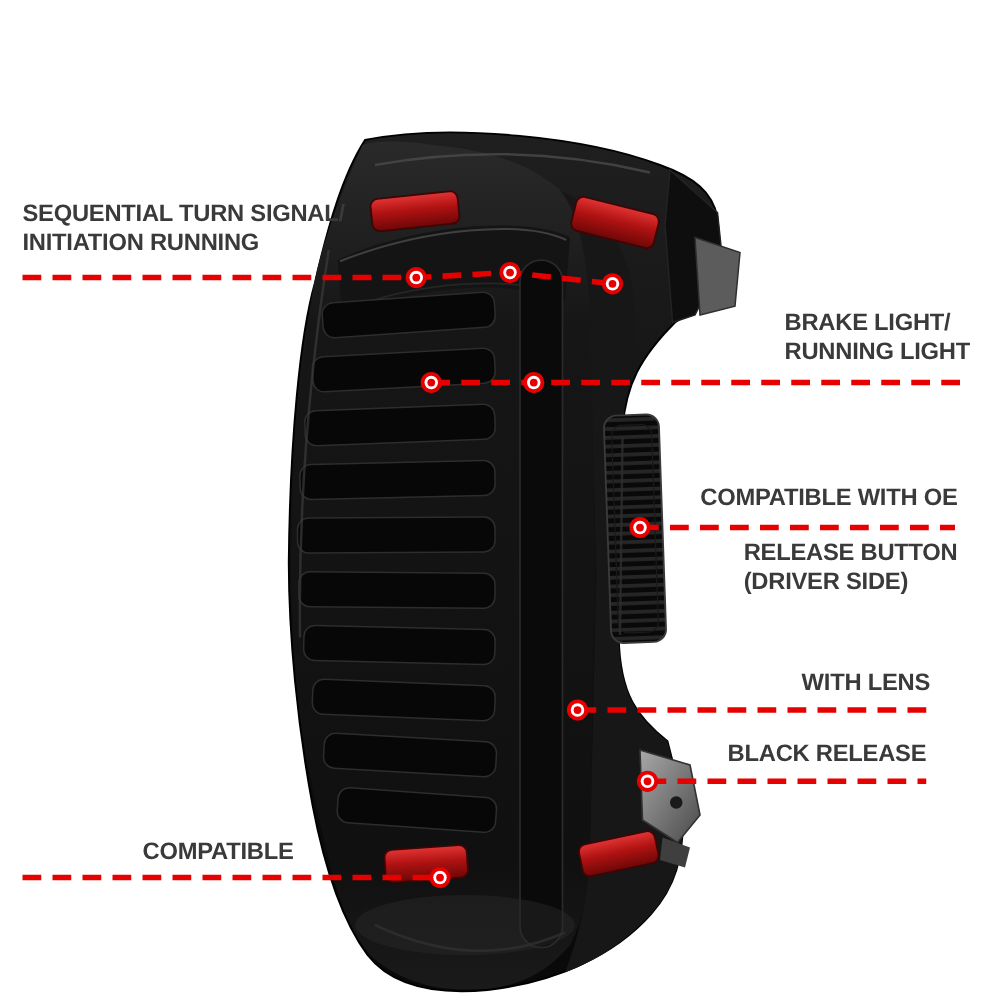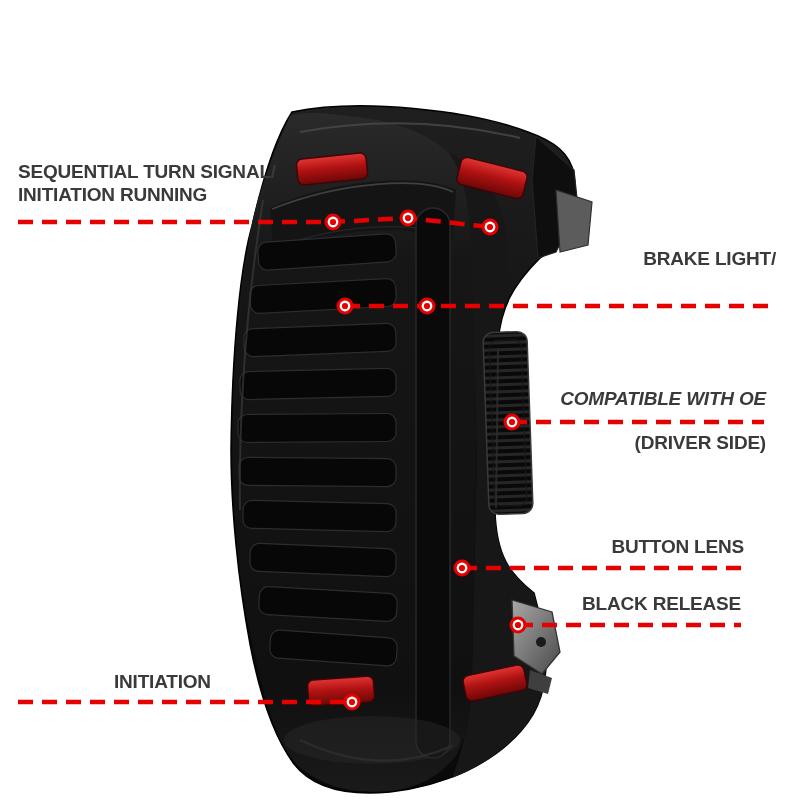--- a/index.html
+++ b/index.html
@@ -231,35 +231,37 @@
     </g>
   </svg>
 
   <div class="label" style="left:18px;top:120px;">
     <div>SEQUENTIAL TURN SIGNAL/</div>
     <div>INITIATION RUNNING</div>
   </div>
 
   <div class="label right" style="right:24px;top:207px;">
     <div>BRAKE LIGHT/</div>
-  </div>
-
-  <div class="label right" style="right:34px;top:347px;font-style:italic;">
+    <div>RUNNING LIGHT</div>
+  </div>
+
+  <div class="label right" style="right:34px;top:347px;">
     <div>COMPATIBLE WITH OE</div>
   </div>
 
   <div class="label right" style="right:34px;top:391px;">
+    <div>RELEASE BUTTON</div>
     <div>(DRIVER SIDE)</div>
   </div>
 
   <div class="label right" style="right:56px;top:495px;">
-    <div>BUTTON LENS</div>
+    <div>WITH LENS</div>
   </div>
 
   <div class="label right" style="right:59px;top:552px;">
     <div>BLACK RELEASE</div>
   </div>
 
   <div class="label" style="left:114px;top:630px;">
-    <div>INITIATION</div>
+    <div>COMPATIBLE</div>
   </div>
 
 </div>
 
 </body></html>

